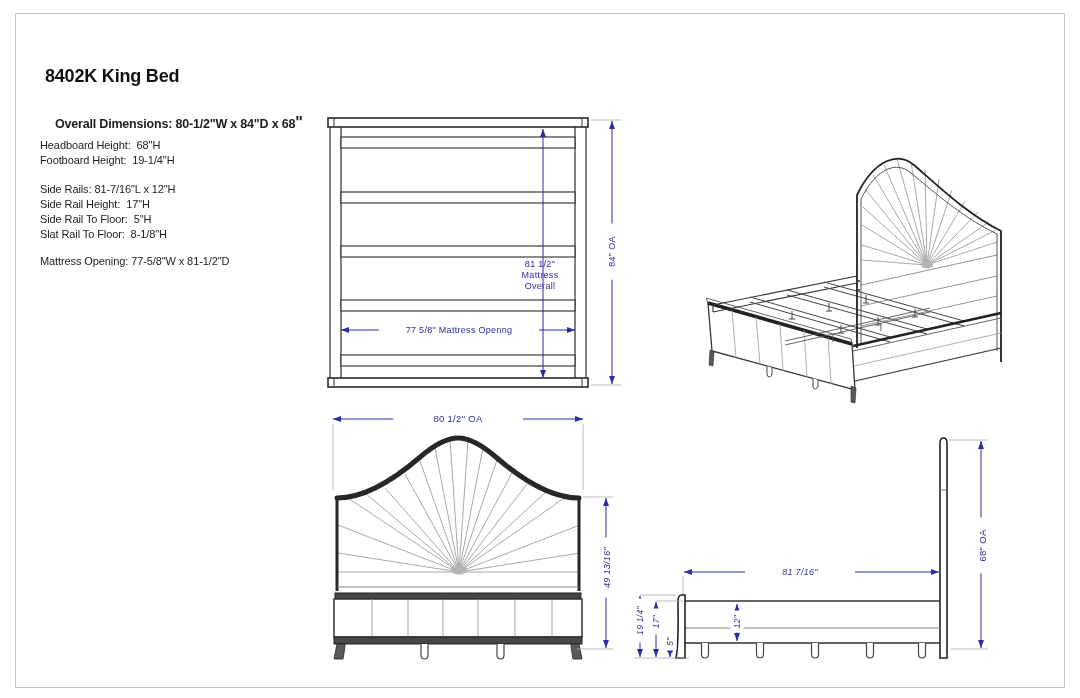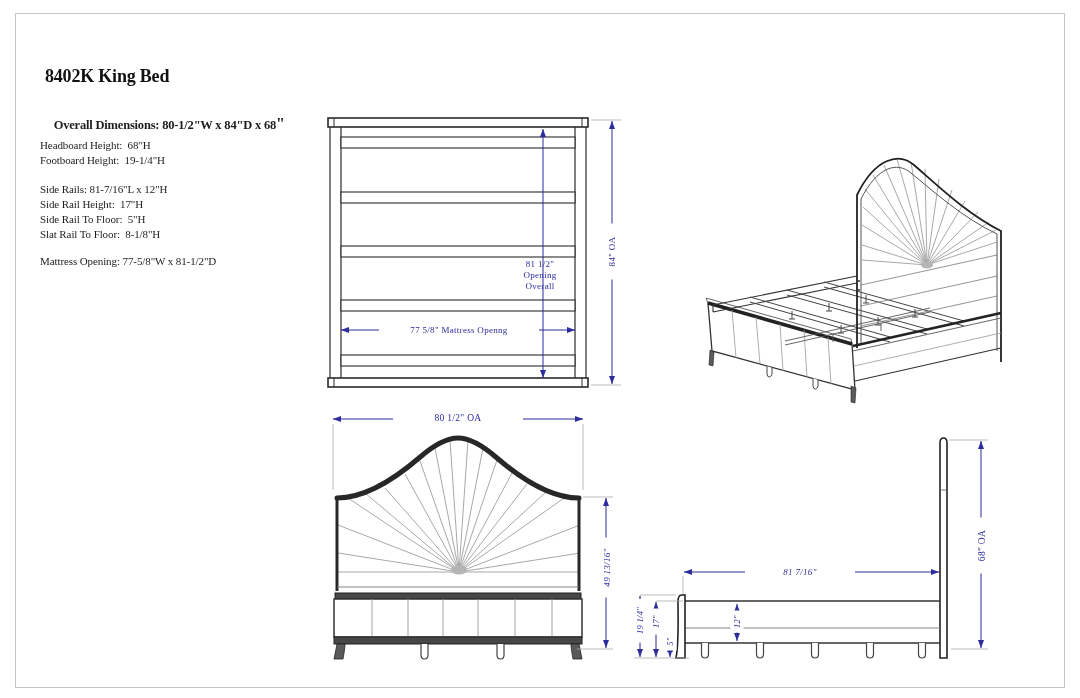--- a/index.html
+++ b/index.html
@@ -1,17 +1,17 @@
 <!DOCTYPE html>
 <html style="--dim-color: #2d2d9e;"><head>
 <meta charset="utf-8">
 <style>
   html,body{margin:0;padding:0;background:#fff;}
   .stage{position:relative;width:1080px;height:698px;background:#fff;overflow:hidden;
-         font-family:Liberation Serif, serif;}
+         font-family:Liberation Sans, sans-serif;}
   .page-border{position:absolute;left:15px;top:13px;width:1048px;height:673px;
                border:1px solid #c4c4c4;}
   .abs{position:absolute;}
   
   .title{left:45px;top:66px;font-size:18px;font-weight:700;color:#111;letter-spacing:-0.2px;}
   .overall{left:42px;top:100px;font-size:12.5px;font-weight:600;color:#1d1d1d;letter-spacing:-0.2px;white-space:pre;}
   .overall .big-inch{font-size:16px;font-weight:700;}
   .specs{left:40px;font-size:11px;color:#1d1d1d;line-height:15px;letter-spacing:-0.1px;}
   .specs div{white-space:pre;}
   .g1{top:138px;} .g2{top:182px;} .g3{top:254px;}
@@ -177,21 +177,21 @@
     <line x1="168" y1="206" x2="316" y2="173" stroke="#555" stroke-width="0.9"></line>
     <line x1="169" y1="221" x2="316" y2="188" stroke="#999" stroke-width="0.8"></line>
     <line x1="170" y1="236" x2="316" y2="203" stroke="#333" stroke-width="1.2"></line>
     <circle cx="174" cy="136" r="1" fill="#333"></circle>
     <circle cx="174" cy="145" r="1" fill="#333"></circle>
   </svg>
 
   <span class="dlabel rot" style="left:584px;top:245px;width:56px">84" OA</span>
   <div class="dlabel nobg" style="left:505px;top:259px;width:70px">
     <div>81 1/2"</div>
-    <div>Opening</div>
+    <div>Mattress</div>
     <div>Overall</div>
   </div>
   <span class="dlabel" style="left:379px;top:324px;width:160px">77 5/8" Mattress Openng</span>
 
   <span class="dlabel" style="left:393px;top:412px;width:130px;font-size:9.5px">80 1/2" OA</span>
   <span class="dlabel rot it" style="left:577px;top:561px;width:60px">49 13/16"</span>
 
   <span class="dlabel it" style="left:745px;top:566px;width:110px">81 7/16"</span>
   <span class="dlabel rot" style="left:954px;top:539px;width:56px;font-size:9.5px">68" OA</span>
   <span class="dlabel rot it sm" style="left:618px;top:614px;width:44px">19 1/4"</span>

